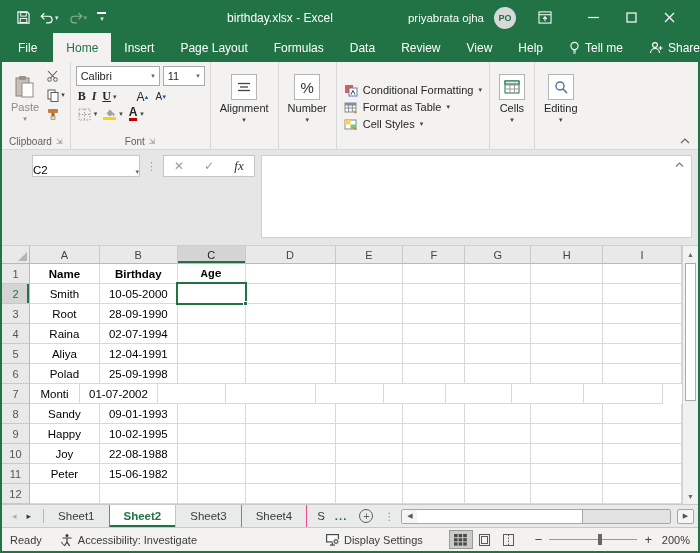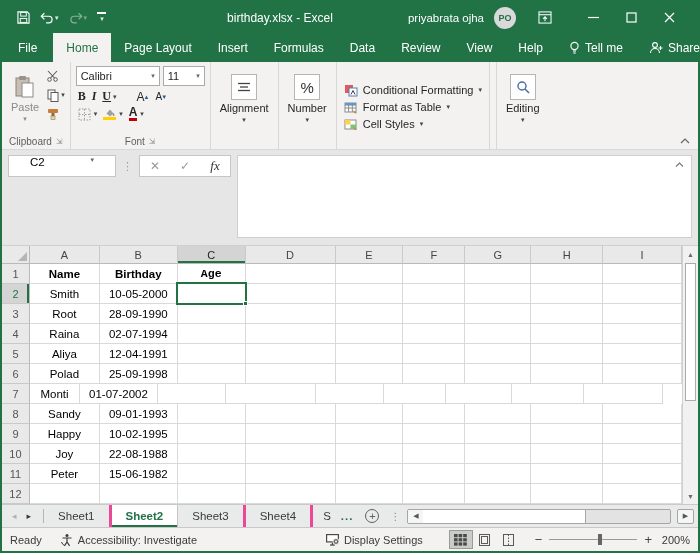--- a/index.html
+++ b/index.html
@@ -51,21 +51,21 @@
   .fillwrap { display:flex; flex-direction:column; align-items:center; line-height:0; }
   .supcaret { font-size:6px; color:#2b579a; vertical-align:6px; margin-left:-1px; }
   .subcaret { font-size:6px; color:#2b579a; vertical-align:6px; margin-left:-1px; }
   .sqicon { width:26px; height:26px; border:1px solid #b5b5b5; background:#fff; display:flex; align-items:center; justify-content:center; cursor:pointer; }
   .styles-col { display:flex; flex-direction:column; justify-content:center; gap:4px; padding:0 4px; }
   .stylebtn { display:flex; align-items:center; gap:5px; cursor:pointer; white-space:nowrap; }
   .collapse-ribbon { position:absolute; right:8px; bottom:3px; cursor:pointer; color:#666; }
 
   
   .formula-strip { height:96px; background:#e6e6e6; border-bottom:1px solid #cfcfcf; display:flex; align-items:flex-start; padding:5px 6px 6px 6px; gap:6px; flex:0 0 auto; }
-  .namebox { width:108px; height:22px; background:#fff; border:1px solid #c6c6c6; display:flex; align-items:flex-start; justify-content:space-between; padding:0 21px; font-size:11.5px; cursor:pointer; }
+  .namebox { width:108px; height:22px; background:#fff; border:1px solid #c6c6c6; display:flex; align-items:flex-end; justify-content:space-between; padding:0 0; font-size:11.5px; cursor:pointer;margin-left:24px; }
   .vdots { color:#9a9a9a; font-size:11px; line-height:22px; }
   .fxcluster { height:22px; background:#fff; border:1px solid #c6c6c6; display:flex; align-items:center; }
   .fxbtn { width:30px; height:20px; display:flex; align-items:center; justify-content:center; color:#9a9a9a; font-size:12px; cursor:pointer; }
   .fxbtn.fx { color:#333; font-family:"Liberation Serif",serif; font-style:italic; font-size:13px; }
   .formula-input { flex:1; height:83px; background:#fff; border:1px solid #cfcfcf; position:relative; cursor:text; }
   .fb-collapse { position:absolute; top:3px; right:7px; color:#777; font-size:9px; cursor:pointer; }
 
   
   .gridwrap { height:258px; display:flex; background:#fff; flex:0 0 auto; }
   .grid { position:relative; flex:1; overflow:hidden; background:#fff; }
@@ -92,21 +92,21 @@
   .vs-btn { height:16px; display:flex; align-items:center; justify-content:center; font-size:7px; color:#6a6a6a; cursor:pointer; }
   .vs-track { flex:1; position:relative; }
   .vs-thumb { position:absolute; top:1px; left:2px; right:2px; height:138px; background:#fff; border:1px solid #ababab; cursor:grab; }
 
   
   .sheetbar { height:23px; background:#e9eaea; border-top:1px solid #c9c9c9; display:flex; align-items:stretch; font-size:11.5px; color:#3a3a3a; flex:0 0 auto; }
   .nav-arrows { display:flex; align-items:center; gap:10px; padding:0 12px 0 10px; }
   .nav-arrow { font-size:9px; cursor:pointer; }
   .nav-arrow.disabled { color:#b0b0b0; }
   .tabdiv { width:1px; background:#b5b5b5; margin:4px 0; }
-  .stab { display:flex; align-items:center; padding:0 14px; cursor:pointer; border-right:3px solid #ec4899; }
+  .stab { display:flex; align-items:center; padding:0 14px; cursor:pointer; border-right:1px solid #ec4899; }
   .stab.active { background:#fff; color:#217346; font-weight:bold; box-shadow:inset 0 -2px 0 #217346; border-right:1px solid #c5c5c5; }
   .stab.partial { padding:0 4px 0 10px; border-right:none; }
   .sheet-ellipsis { display:flex; align-items:center; color:#217346; font-weight:bold; padding:0 6px; cursor:pointer; letter-spacing:1px; }
   .addsheet { display:flex; align-items:center; padding:0 6px; cursor:pointer; }
   .addsheet .circ { width:14px; height:14px; border:1px solid #5f5f5f; border-radius:50%; color:#5f5f5f; font-size:11px; line-height:12px; text-align:center; }
   .sb-dots { display:flex; align-items:center; color:#8a8a8a; padding:0 5px; font-size:10px; }
   .hscroll { flex:1; display:flex; align-items:center; margin:3px 4px 3px 2px; }
   .hs-main { flex:1; height:15px; border:1px solid #a6a6a6; border-radius:2px; background:#e3e3e3; display:flex; align-items:stretch; overflow:hidden; }
   .hs-arrow { width:15px; display:flex; align-items:center; justify-content:center; font-size:7px; color:#555; background:#f5f5f5; cursor:pointer; }
   .hs-thumb { width:62%; background:#fff; border-right:1px solid #a6a6a6; cursor:grab; }
@@ -186,22 +186,22 @@
               <path d="M1 1 L10 10 M10 1 L1 10" stroke="#fff" stroke-width="1.2"></path>
             </svg>
           </span>
       </div>
     </div>
   </div>
 
   <div class="menubar">
     <span class="mtab file">File</span>
     <span class="mtab active">Home</span>
+    <span class="mtab">Insert</span>
     <span class="mtab">Page Layout</span>
-    <span class="mtab">Insert</span>
     <span class="mtab">Formulas</span>
     <span class="mtab">Data</span>
     <span class="mtab">Review</span>
     <span class="mtab">View</span>
     <span class="mtab">Help</span>
     <span class="spacer"></span>
     <span class="mtab icon-tab">
       <svg width="11" height="14" viewBox="0 0 11 14">
           <circle cx="5.5" cy="5" r="3.6" fill="none" stroke="#fff" stroke-width="1.1"></circle>
           <line x1="4" y1="10" x2="7" y2="10" stroke="#fff" stroke-width="1.1"></line>
@@ -392,20 +392,38 @@
                 <path d="M9 8.5 l4 3 -2 .5 Z" fill="#c77c3c"></path>
               </svg>
             <span>Cell Styles</span>
               <span class="caret">▾</span>
           </span>
         </div>
       </div>
     </div>
 
     <div class="rgroup">
+      <div class="content" style="justify-content:center">
+        <div class="bigbtn">
+          <span class="sqicon">
+              <svg width="16" height="14" viewBox="0 0 16 14">
+                <rect x="1" y="1" width="14" height="12" fill="#fff" stroke="#217346"></rect>
+                <g stroke="#9a9a9a">
+                  <line x1="1" y1="5" x2="15" y2="5"></line>
+                  <line x1="1" y1="9" x2="15" y2="9"></line>
+                  <line x1="6" y1="1" x2="6" y2="13"></line>
+                  <line x1="10.5" y1="1" x2="10.5" y2="13"></line>
+                </g>
+                <rect x="1" y="1" width="14" height="3" fill="#dceadf" stroke="#217346"></rect>
+              </svg>
+            </span>
+          <span class="lbl">Cells</span>
+          <span class="caret">▾</span>
+        </div>
+      </div>
       <div class="glabel"></div>
     </div>
 
     <div class="rgroup" style="border-right:none">
       <div class="content" style="justify-content:center">
         <div class="bigbtn">
           <span class="sqicon">
               <svg width="14" height="14" viewBox="0 0 14 14">
                 <circle cx="6" cy="6" r="4" fill="none" stroke="#4a6fa5" stroke-width="1.4"></circle>
                 <line x1="9" y1="9" x2="13" y2="13" stroke="#4a6fa5" stroke-width="1.6"></line>

